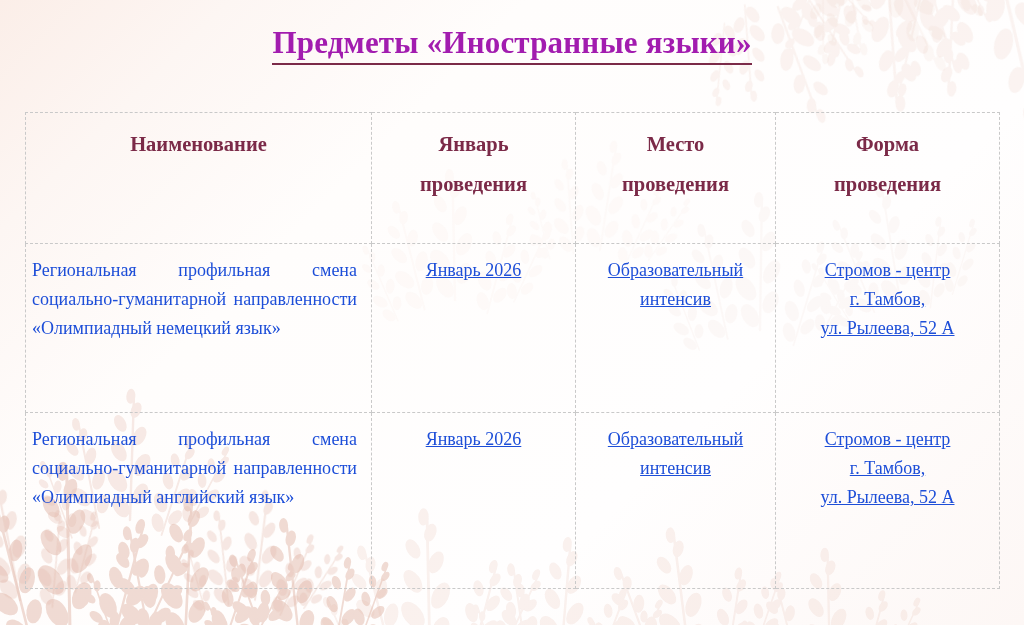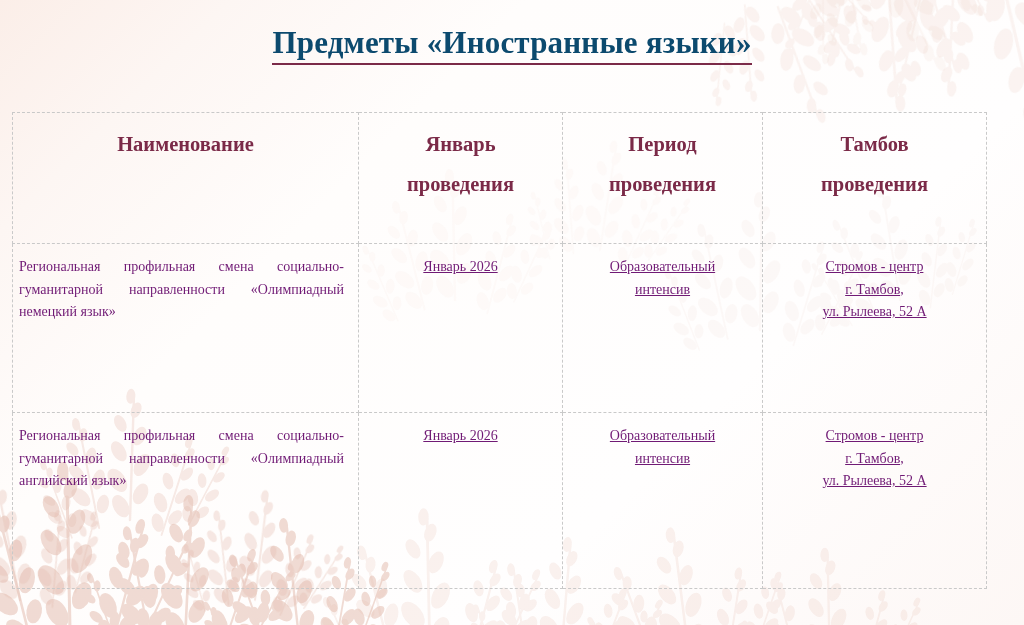--- a/index.html
+++ b/index.html
@@ -39,31 +39,31 @@
     left: 0;
     width: 1024px;
     text-align: center;
     z-index: 3;
   }
   .slide-title {
     display: inline-block;
     font-size: 31px;
     font-weight: bold;
     letter-spacing: .2px;
-    color: #0c4a6e;
+    color: #a21caf;
     border-bottom: 2px solid #7b2a48;
     padding-bottom: 2px;
     line-height: 1.12;
     white-space: nowrap;
   }
 
   
   .schedule-table {
     position: absolute;
-    left: 12px;
+    left: 25px;
     top: 112px;
     width: 974px;
     height: 477px;
     border-collapse: collapse;
     table-layout: fixed;
     z-index: 2;
   }
   .schedule-table td,
   .schedule-table th {
     border: 1px dashed #c9c9c9;
@@ -86,23 +86,23 @@
     padding: 12px 10px 0 10px;
     text-align: center;
     color: #7b2a48;
     font-size: 20.5px;
     line-height: 1.95;
   }
   .hdr-inner.two-line { line-height: 1.95; }
 
   .cell-inner {
     padding: 12px 10px 0 10px;
-    font-size: 14px;
+    font-size: 18px;
     line-height: 1.62;
-    color: #701a75;
+    color: #1d4ed8;
   }
   .cell-inner.just {
     text-align: justify;
     text-align-last: left;
     padding-right: 14px;
     padding-left: 6px;
     hyphens: none;
   }
   .cell-inner.ctr { text-align: center; text-decoration: underline; }
 </style>
@@ -193,27 +193,27 @@
         </div>
       </th>
       <th>
         <div class="hdr-inner two-line">
           <div>Январь</div>
           <div>проведения</div>
         </div>
       </th>
       <th>
         <div class="hdr-inner two-line">
-          <div>Период</div>
+          <div>Место</div>
           <div>проведения</div>
         </div>
       </th>
       <th>
         <div class="hdr-inner two-line">
-          <div>Тамбов</div>
+          <div>Форма</div>
           <div>проведения</div>
         </div>
       </th>
     </tr>
   </thead>
   <tbody>
     <tr class="row-1">
       <td>
         <div class="cell-inner just">Региональная профильная смена социально-гуманитарной направленности «Олимпиадный немецкий язык»</div>
       </td>

